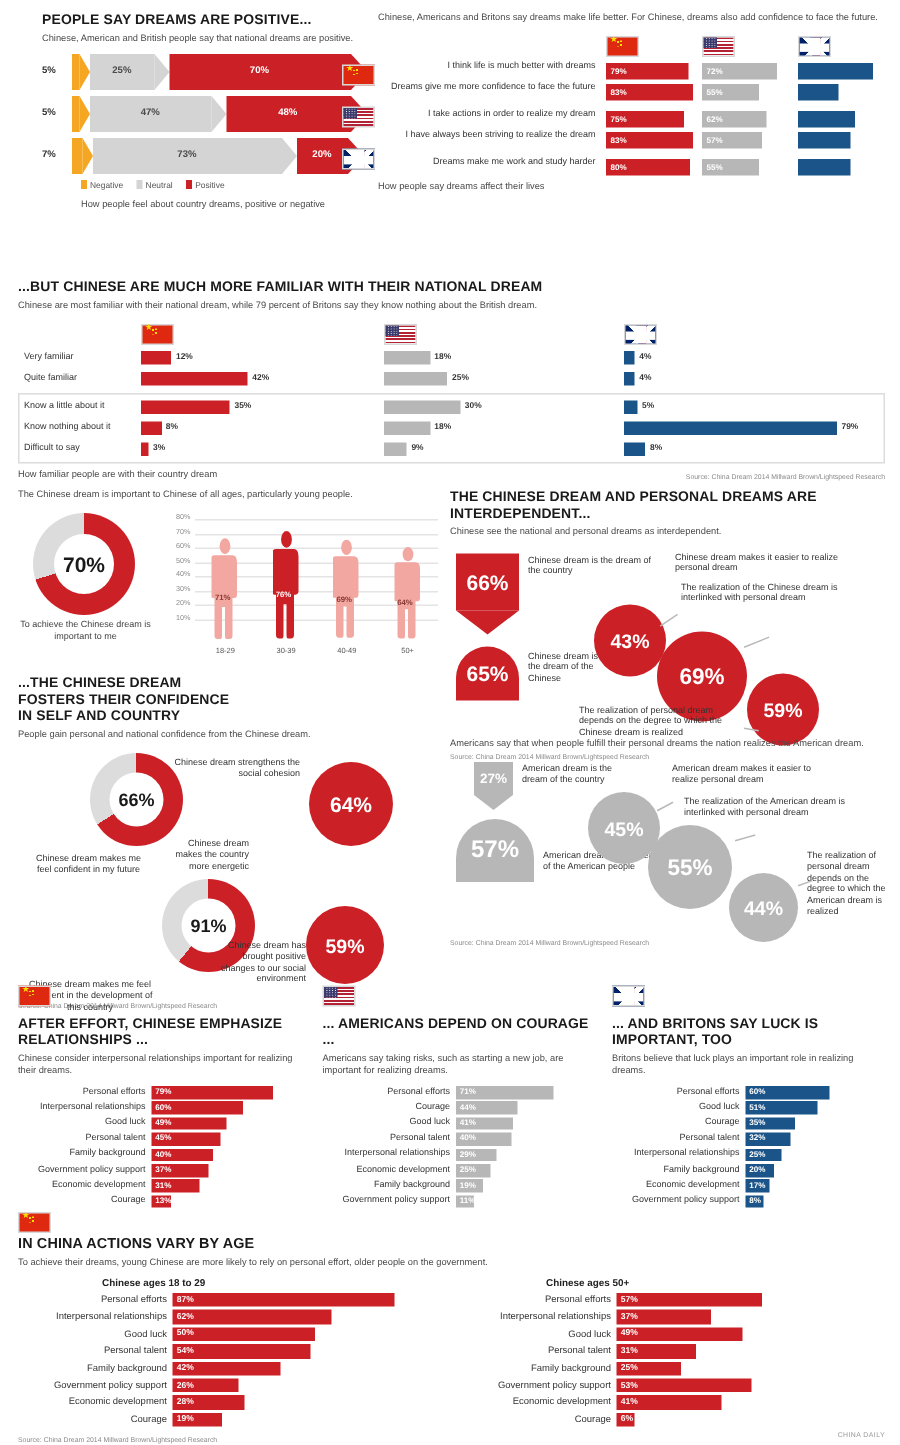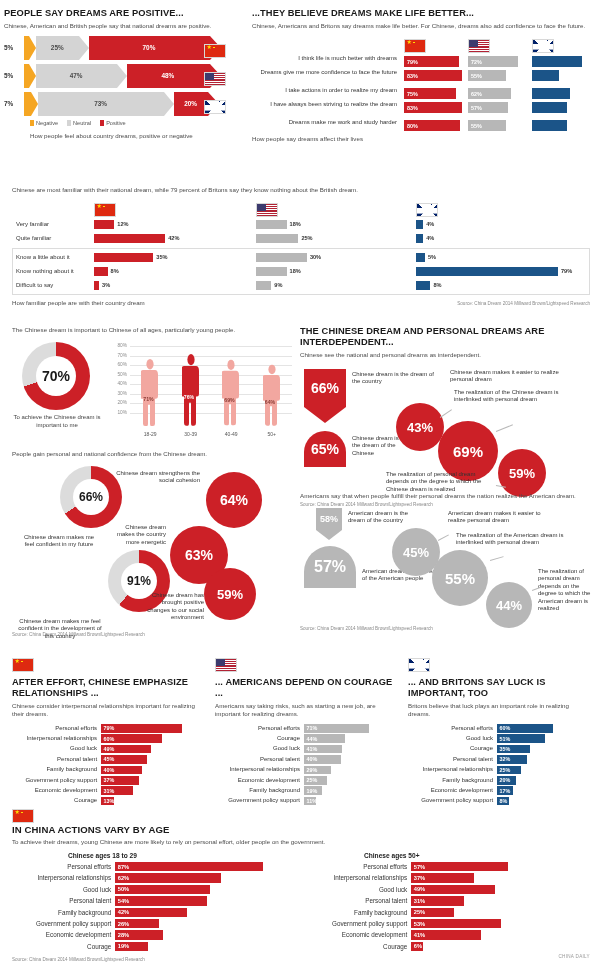--- a/index.html
+++ b/index.html
@@ -82,21 +82,21 @@
   
   .axisline{position:absolute;left:0;height:.5px;background:#e4e4e4;}
   .axislbl{position:absolute;font-size:4.8px;color:#8d8d8d;text-align:right;}
   .catlbl{position:absolute;font-size:5px;color:#555;text-align:center;}
 </style>
 </head>
 <body>
 
 <div class="page">
 
-  <div class="sec" style="left:4px;top:8px;width:232px;">
+  <div class="sec" style="left:28px;top:8px;width:232px;">
     <h2 class="title">PEOPLE SAY DREAMS ARE POSITIVE...</h2>
     <div class="sub">Chinese, American and British people say that national dreams are positive.</div>
     <div id="s1rows" style="position:relative;margin-top:6px;">
         <div class="arrowrow">
           <div class="inbar val" style="left: 0px; font-size: 6.4px; color: rgb(51, 51, 51);">5%</div>
           <div class="neg" style="left: 20px; width: 5.332px;"></div>
           <div class="neu" style="left: 32.332px; width: 43px;"></div>
           <div class="inbar val" style="left: 46.832px; color: rgb(74, 74, 74); font-size: 6.4px;">25%</div>
           <div class="pos" style="left: 85.332px; width: 120.4px;"></div>
           <div class="inbar val" style="left: 138.532px; color: rgb(255, 255, 255); font-size: 6.4px;">70%</div>
@@ -123,21 +123,20 @@
       </div>
     <div class="legend" style="margin-left:26px;margin-top:3px;" id="s1legend">
         <div><span class="lsw" style="background:#f5a623"></span><span>Negative</span></div>
         <div><span class="lsw" style="background:#d4d4d4"></span><span>Neutral</span></div>
         <div><span class="lsw" style="background:#cc2027"></span><span>Positive</span></div>
       </div>
     <div class="caption" style="margin-left:26px;margin-top:6px;">How people feel about country dreams, positive or negative</div>
   </div>
 
   <div class="sec" style="left:252px;top:8px;width:338px;">
-    <h2 class="title">...THEY BELIEVE DREAMS MAKE LIFE BETTER...</h2>
     <div class="sub">Chinese, Americans and Britons say dreams make life better. For Chinese, dreams also add confidence to face the future.</div>
     <div id="s2chart" style="position:relative;margin-top:6px;height:95px;">
         <span style="position: absolute; left: 152px; top: 0px;"><span class="flag cn"></span></span>
         <span style="position: absolute; left: 216px; top: 0px;"><span class="flag us"></span></span>
         <span style="position: absolute; left: 280px; top: 0px;"><span class="flag uk"></span></span>
         <div class="rowlbl" style="position: absolute; left: 0px; top: 19px; width: 145px;">I think life is much better with dreams</div>
         <div class="hbar" style="position: absolute; left: 152px; top: 20px; width: 58px; height: 11px;">
           <div class="fill" style="background: rgb(204, 32, 39); width: 55.2048px;"></div>
           <div class="lab" style="left: 3px; color: rgb(255, 255, 255);">79%</div>
         </div>
@@ -194,20 +193,21 @@
           <div class="lab" style="left: 3px; color: rgb(255, 255, 255);">55%</div>
         </div>
         <div class="hbar" style="position: absolute; left: 280px; top: 84px; width: 58px; height: 11px;">
           <div class="fill" style="background: rgb(27, 84, 136); width: 34.9398px;"></div>
         </div>
       </div>
     <div class="caption">How people say dreams affect their lives</div>
   </div>
 
   <div class="sec" style="left:12px;top:186px;width:578px;">
+    <h2 class="title">...BUT CHINESE ARE MUCH MORE FAMILIAR WITH THEIR NATIONAL DREAM</h2>
     <div class="sub">Chinese are most familiar with their national dream, while 79 percent of Britons say they know nothing about the British dream.</div>
     <div id="s3chart" style="position:relative;margin-top:4px;height:92px;">
         <span style="position: absolute; left: 82px; top: 0px;"><span class="flag cn"></span></span>
         <span style="position: absolute; left: 244px; top: 0px;"><span class="flag us"></span></span>
         <span style="position: absolute; left: 404px; top: 0px;"><span class="flag uk"></span></span>
         <div class="rowlbl" style="position: absolute; left: 4px; top: 21px; width: 78px; text-align: left;">Very familiar</div>
         <div style="position: absolute; left: 82px; top: 20px; height: 9px; width: 20.3544px; background: rgb(204, 32, 39);"></div>
         <div class="val" style="position: absolute; left: 105.354px; top: 22px; color: rgb(51, 51, 51);">12%</div>
         <div style="position: absolute; left: 244px; top: 20px; height: 9px; width: 30.5316px; background: rgb(183, 183, 183);"></div>
         <div class="val" style="position: absolute; left: 277.532px; top: 22px; color: rgb(51, 51, 51);">18%</div>
@@ -327,51 +327,49 @@
         <div class="circ" style="position: absolute; left: 198px; top: 84px; width: 48px; height: 48px; background: rgb(204, 32, 39); font-size: 13px;">
           <span>59%</span>
         </div>
         <div class="ctext" style="left: 86px; top: 106px; width: 110px;">The realization of personal dream depends on the degree to which the Chinese dream is realized</div>
         <div class="cline" style="left: 196px; top: 120px; width: 10px; transform: rotate(10deg); transform-origin: left center;"></div>
       </div>
     <div class="source" style="margin-top:2px;">Source: China Dream 2014 Millward Brown/Lightspeed Research</div>
   </div>
 
   <div class="sec" style="left:12px;top:450px;width:280px;">
+    <h2 class="title" style="width:150px;">...THE CHINESE DREAM FOSTERS THEIR CONFIDENCE IN SELF AND COUNTRY</h2>
     <div class="sub">People gain personal and national confidence from the Chinese dream.</div>
     <div id="s6body" style="position:relative;height:168px;">
         <div class="donut" style="position: absolute; left: 48px; top: 2px; width: 62px; height: 62px; background: conic-gradient(rgb(204, 32, 39) 0deg, rgb(204, 32, 39) 237.6deg, rgb(220, 220, 220) 237.6deg, rgb(220, 220, 220) 360deg);">
           <div class="hole" style="left: 13px; top: 13px; width: 36px; height: 36px; font-size: 12px;">66%</div>
         </div>
         <div class="ctext" style="left: 8px; top: 70px; width: 78px; text-align: center;">Chinese dream makes me feel confident in my future</div>
         <div class="donut" style="position: absolute; left: 96px; top: 86px; width: 62px; height: 62px; background: conic-gradient(rgb(204, 32, 39) 0deg, rgb(204, 32, 39) 219.6deg, rgb(220, 220, 220) 219.6deg, rgb(220, 220, 220) 360deg);">
           <div class="hole" style="left: 13px; top: 13px; width: 36px; height: 36px; font-size: 12px;">91%</div>
         </div>
         <div class="ctext" style="left: 2px; top: 154px; width: 92px; text-align: center;">Chinese dream makes me feel confident in the development of this country</div>
         <div class="circ" style="position: absolute; left: 194px; top: 8px; width: 56px; height: 56px; background: rgb(204, 32, 39); font-size: 14px;">
           <span>64%</span>
         </div>
         <div class="ctext" style="left: 96px; top: 6px; width: 92px; text-align: right;">Chinese dream strengthens the social cohesion</div>
-        <div class="circ" style="position: absolute; left: 158px; top: 62px; width: 58px; height: 58px; background: rgb(204, 32, 39); font-size: 14px;">
-          <span>63%</span>
-        </div>
         <div class="ctext" style="left: 100px; top: 60px; width: 54px; text-align: right;">Chinese dream makes the country more energetic</div>
         <div class="circ" style="position: absolute; left: 192px; top: 104px; width: 52px; height: 52px; background: rgb(204, 32, 39); font-size: 13px;">
           <span>59%</span>
         </div>
         <div class="ctext" style="left: 130px; top: 128px; width: 62px; text-align: right;">Chinese dream has brought positive changes to our social environment</div>
       </div>
     <div class="source">Source: China Dream 2014 Millward Brown/Lightspeed Research</div>
   </div>
 
   <div class="sec" style="left:300px;top:492px;width:292px;">
     <div class="sub">Americans say that when people fulfill their personal dreams the nation realizes the American dream.</div>
     <div id="s7body" style="position:relative;height:120px;">
         <div style="position: absolute; left: 16px; top: 2px; width: 26px;">
-          <div style="width: 26px; height: 22px; background: rgb(183, 183, 183); display: flex; align-items: center; justify-content: center; color: rgb(255, 255, 255); font-weight: bold; font-size: 9px;">58%</div>
+          <div style="width: 26px; height: 22px; background: rgb(183, 183, 183); display: flex; align-items: center; justify-content: center; color: rgb(255, 255, 255); font-weight: bold; font-size: 9px;">27%</div>
           <div style="width: 0px; height: 0px; border-left: 13px solid transparent; border-right: 13px solid transparent; border-top: 10px solid rgb(183, 183, 183);"></div>
         </div>
         <div class="ctext" style="left: 48px; top: 4px; width: 74px;">American dream is the dream of the country</div>
         <div style="position: absolute; left: 4px; top: 40px; width: 52px;">
           <div style="width: 52px; height: 42px; background: rgb(183, 183, 183); display: flex; align-items: center; justify-content: center; color: rgb(255, 255, 255); font-weight: bold; font-size: 16px; border-radius: 26px 26px 0px 0px;">57%</div>
         </div>
         <div class="ctext" style="left: 62px; top: 62px; width: 82px;">American dream is the dream of the American people</div>
         <div class="circ" style="position: absolute; left: 92px; top: 22px; width: 48px; height: 48px; background: rgb(183, 183, 183); font-size: 13px;">
           <span>45%</span>
         </div>

